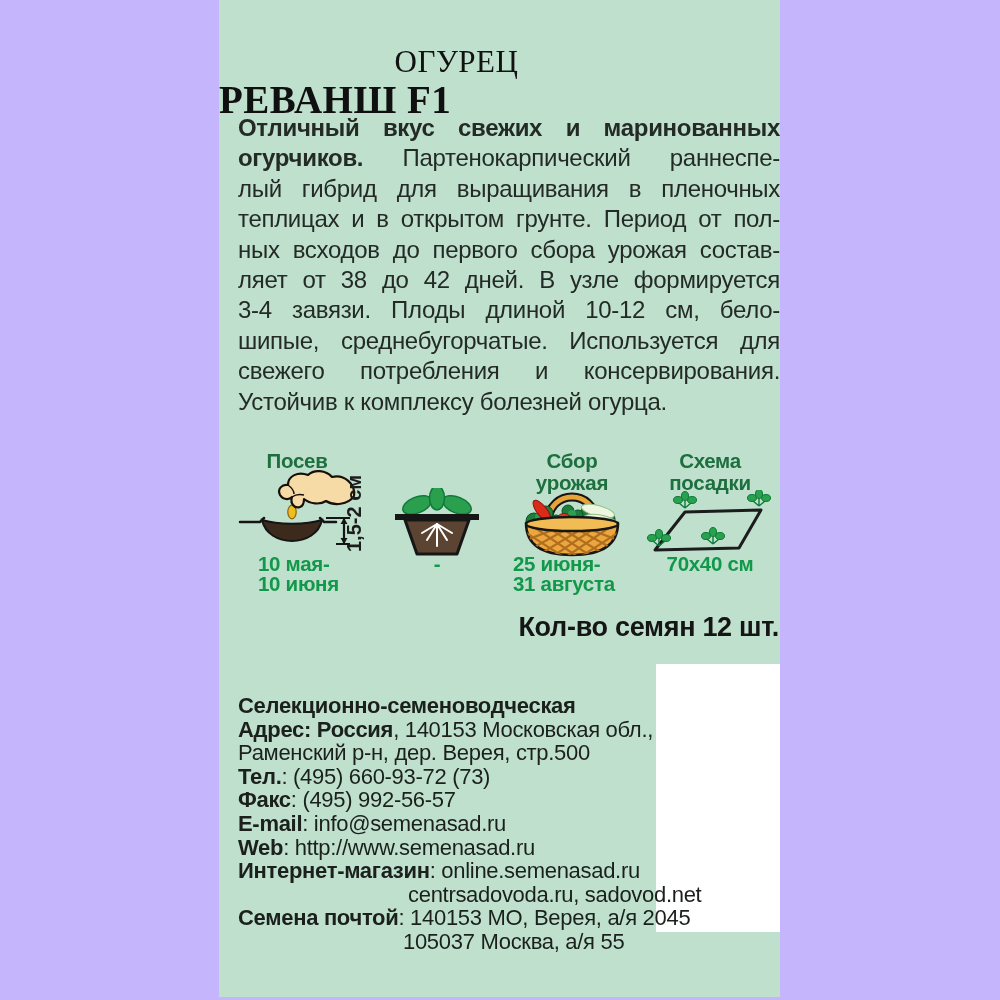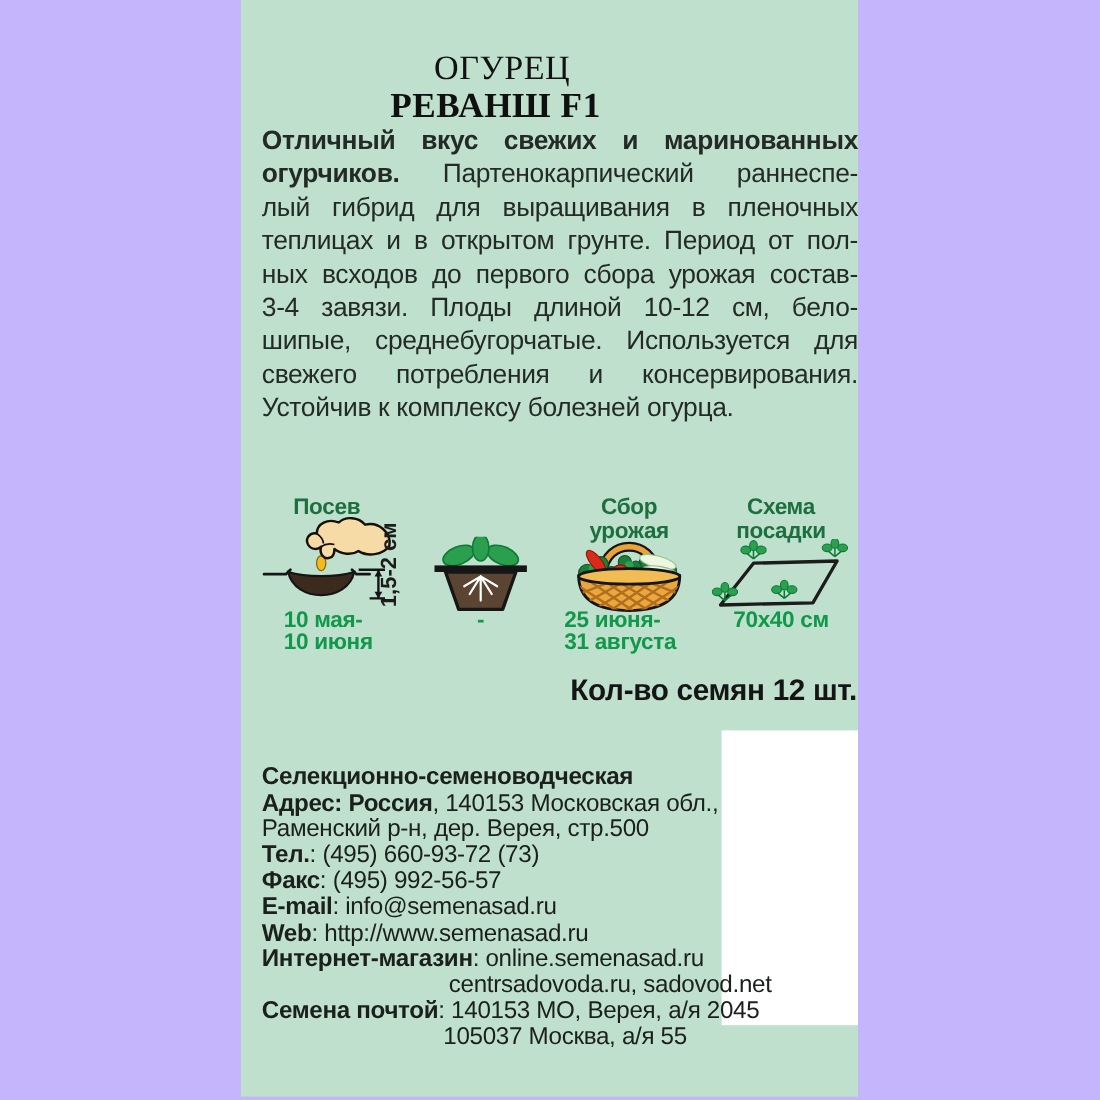--- a/index.html
+++ b/index.html
@@ -2,22 +2,22 @@
 <html><head>
 <meta charset="utf-8">
 <style>
   html,body{margin:0;padding:0;background:#000;}
   .stage{position:relative;width:1000px;height:1000px;background:#c4b5fd;overflow:hidden;}
   .packet{position:absolute;left:219px;top:0;width:561px;height:997px;background:#bfe0cd;
           font-family:"Liberation Sans",sans-serif;}
   
   .crop-title{position:absolute;top:44px;left:0;right:0;padding-right:86px;text-align:center;
               font-family:"Liberation Serif",serif;font-size:31px;font-weight:500;color:#121212;letter-spacing:.5px;}
-  .variety-title{position:absolute;top:77px;left:0;right:0;padding-right:98px;text-align:center;
-              font-family:"Liberation Serif",serif;font-size:32px;font-weight:700;color:#101010;letter-spacing:.5px;}
+  .variety-title{position:absolute;top:77px;left:0;right:0;padding-right:98px;text-align:left;
+              font-family:"Liberation Serif",serif;font-size:39px;font-weight:700;color:#101010;letter-spacing:.5px;}
   
   .desc{position:absolute;left:19px;top:113px;width:542px;color:#242b26;font-size:24px;letter-spacing:-.3px;}
   .dline{height:30.4px;line-height:30.4px;text-align:justify;text-align-last:justify;overflow:hidden;}
   .dline.last{text-align-last:left;}
   .b{font-weight:700;}
   
   .tl{position:absolute;left:0;top:448px;width:561px;height:160px;}
   .ticol{position:absolute;top:0;height:160px;}
   .tcol1{left:14px;width:128px;}
   .tcol2{left:156px;width:124px;}
@@ -55,20 +55,21 @@
 
     <div class="crop-title">ОГУРЕЦ</div>
     <div class="variety-title">РЕВАНШ F1</div>
 
     <div class="desc">
       <div class="dline b">Отличный вкус свежих и маринованных</div>
       <div class="dline"><span class="b">огурчиков.</span><span> Партенокарпический раннеспе-</span></div>
       <div class="dline">лый гибрид для выращивания в пленочных</div>
       <div class="dline">теплицах и в открытом грунте. Период от пол-</div>
       <div class="dline">ных всходов до первого сбора урожая состав-</div>
+      <div class="dline">ляет от 38 до 42 дней. В узле формируется</div>
       <div class="dline">3-4 завязи. Плоды длиной 10-12 см, бело-</div>
       <div class="dline">шипые, среднебугорчатые. Используется для</div>
       <div class="dline">свежего потребления и консервирования.</div>
       <div class="dline last">Устойчив к комплексу болезней огурца.</div>
     </div>
 
     <div class="tl">
 
       <div class="ticol tcol1">
         <div class="ttitle">

